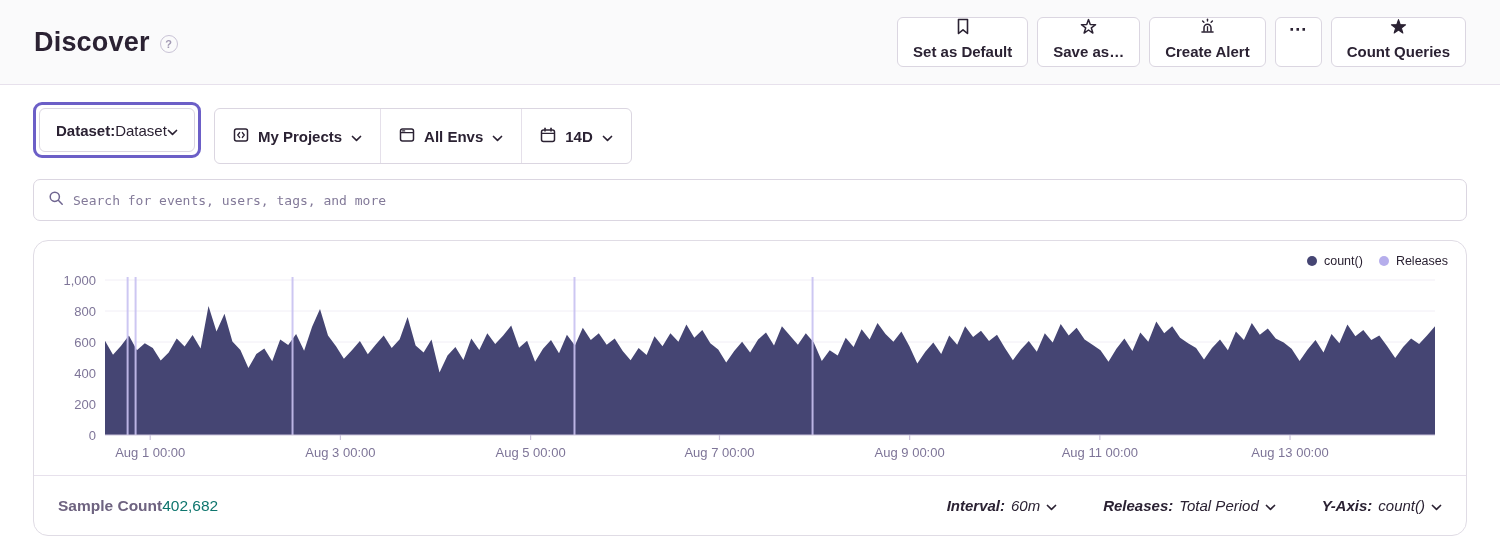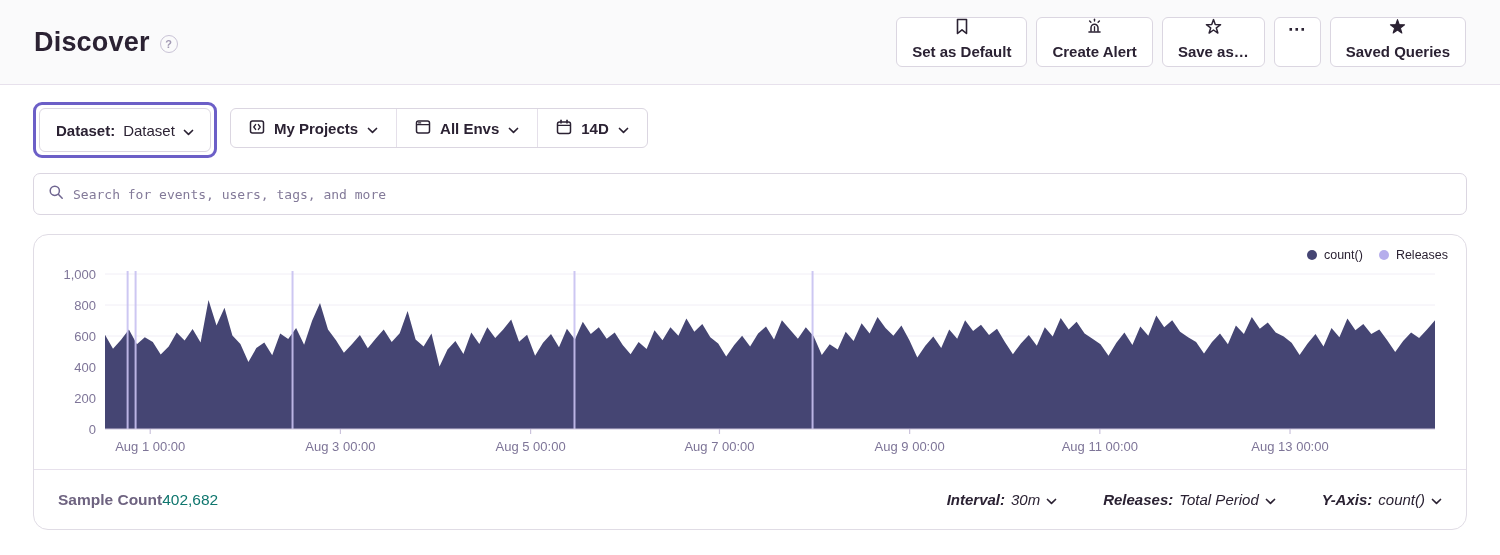--- a/index.html
+++ b/index.html
@@ -11,23 +11,23 @@
   .page-title { font-size:27px; font-weight:700; letter-spacing:.2px; }
   .help-circle { width:18px; height:18px; border:1.5px solid #C9C3D6; border-radius:50%; color:#A199B4; font-size:11px; font-weight:700; display:flex; align-items:center; justify-content:center; margin-top:4px; }
   .btn-row { display:flex; gap:9px; }
   .btn { display:flex; align-items:center; gap:8px; height:50px; padding:0 15px; background:#fff; border:1px solid #DBD6E1; border-radius:6px; font-size:15px; font-weight:600; color:#2B2233; cursor:pointer; font-family:inherit;flex-direction:column; }
   .btn svg { display:block; }
 
   
   .main { padding:0 33px; }
   .filter-row { margin-top:17px; display:flex; align-items:flex-start; }
   .focus-ring { border:3px solid #6C5FC7; border-radius:9px; padding:3px; }
-  .pill { display:flex; align-items:center; gap:8px; height:44px; padding:0 16px; background:#fff; border:1px solid #DBD6E1; border-radius:6px; font-size:15px; cursor:pointer; }
+  .pill { display:flex; align-items:center; height:44px; padding:0 16px; background:#fff; border:1px solid #DBD6E1; border-radius:6px; font-size:15px; cursor:pointer; }
   .pill b { font-weight:600; }
-  .filter-group { margin-left:13px; margin-top:6px; display:flex; align-items:stretch; height:40px; background:#fff; border:1px solid #DBD6E1; border-radius:6px; overflow:hidden; }
+  .filter-group { margin-left:13px; margin-top:6px; display:flex; align-items:stretch; height:56px; background:#fff; border:1px solid #DBD6E1; border-radius:6px; overflow:hidden; }
   .filter-seg { display:flex; align-items:center; gap:9px; padding:0 18px; font-size:15px; font-weight:600; cursor:pointer; }
   .seg-divider { width:1px; background:#E5E0EA; margin:0; }
 
   
   .search-bar { margin-top:15px; height:42px; border:1px solid #DBD6E1; border-radius:7px; background:#fff; display:flex; align-items:center; padding:0 14px; gap:9px;justify-content:space-between; }
   .search-bar input { flex:1; border:none; outline:none; font-family:"DejaVu Sans Mono","Liberation Mono",monospace; font-size:13px; color:#4b415e; background:transparent; }
   .search-bar input::placeholder { color:#837A99; opacity:1; }
 
   
   .chart-card { margin-top:19px; border:1px solid #E0DCE5; border-radius:15px; background:#fff; }
@@ -57,49 +57,49 @@
     <button class="btn">
       <span>
         <svg width="16" height="17" viewBox="0 0 16 17">
             <path d="M3.5 1.5h9v14l-4.5-3.7-4.5 3.7z" fill="none" stroke="#2B2233" stroke-width="1.6" stroke-linejoin="round"></path>
           </svg>
       </span>
       <span>Set as Default</span>
     </button>
     <button class="btn">
       <span>
+        <svg width="17" height="17" viewBox="0 0 16 16">
+            <polygon points="8,1.5 9.65,6.23 14.66,6.34 10.66,9.37 12.11,14.16 8,11.3 3.89,14.16 5.34,9.37 1.34,6.34 6.35,6.23" fill="none" stroke="#2B2233" stroke-width="1.4" stroke-linejoin="round"></polygon>
+          </svg>
+      </span>
+      <span>Save as…</span>
+    </button>
+    <button class="btn">
+      <span>
         <svg width="17" height="17" viewBox="0 0 17 17">
           <path d="M5 13.7v-4a3.5 3.5 0 0 1 7 0v4" fill="none" stroke="#2B2233" stroke-width="1.5"></path>
           <line x1="8.5" y1="8.2" x2="8.5" y2="13.5" stroke="#2B2233" stroke-width="1.3"></line>
           <line x1="3" y1="14" x2="14" y2="14" stroke="#2B2233" stroke-width="1.6" stroke-linecap="round"></line>
           <line x1="8.5" y1="1.2" x2="8.5" y2="3" stroke="#2B2233" stroke-width="1.4" stroke-linecap="round"></line>
           <line x1="3.6" y1="3" x2="4.9" y2="4.3" stroke="#2B2233" stroke-width="1.4" stroke-linecap="round"></line>
           <line x1="13.4" y1="3" x2="12.1" y2="4.3" stroke="#2B2233" stroke-width="1.4" stroke-linecap="round"></line>
         </svg>
       </span>
       <span>Create Alert</span>
     </button>
-    <button class="btn">
-      <span>
-        <svg width="17" height="17" viewBox="0 0 16 16">
-            <polygon points="8,1.5 9.65,6.23 14.66,6.34 10.66,9.37 12.11,14.16 8,11.3 3.89,14.16 5.34,9.37 1.34,6.34 6.35,6.23" fill="none" stroke="#2B2233" stroke-width="1.4" stroke-linejoin="round"></polygon>
-          </svg>
-      </span>
-      <span>Save as…</span>
-    </button>
     <button class="btn" style="padding:0 13px; font-size:18px; letter-spacing:1px;">
       <span>⋯</span>
     </button>
     <button class="btn">
       <span>
         <svg width="17" height="17" viewBox="0 0 16 16">
             <polygon points="8,1.5 9.65,6.23 14.66,6.34 10.66,9.37 12.11,14.16 8,11.3 3.89,14.16 5.34,9.37 1.34,6.34 6.35,6.23" fill="#2B2233" stroke="#2B2233" stroke-width="1" stroke-linejoin="round"></polygon>
           </svg>
       </span>
-      <span>Saved Queries</span>
+      <span>Count Queries</span>
     </button>
   </div>
 </div>
 
 <div class="main">
 
   <div class="filter-row">
     <div class="focus-ring">
       <div class="pill">
         <b>Dataset:</b>
@@ -222,21 +222,21 @@
         </svg>
     </div>
     <div class="chart-footer">
       <div class="sample-wrap">
         <span class="sample-label">Sample Count</span>
         <span class="sample-value">402,682</span>
       </div>
       <div class="footer-controls">
         <div class="footer-dd">
           <b>Interval:</b>
-          <span>30m</span>
+          <span>60m</span>
           <span>
             <svg width="11" height="7" viewBox="0 0 11 7">
                 <polyline points="1.5,1.5 5.5,5.3 9.5,1.5" fill="none" stroke="#2B2233" stroke-width="1.7" stroke-linecap="round" stroke-linejoin="round"></polyline>
               </svg>
           </span>
         </div>
         <div class="footer-dd">
           <b>Releases:</b>
           <span>Total Period</span>
           <span>

